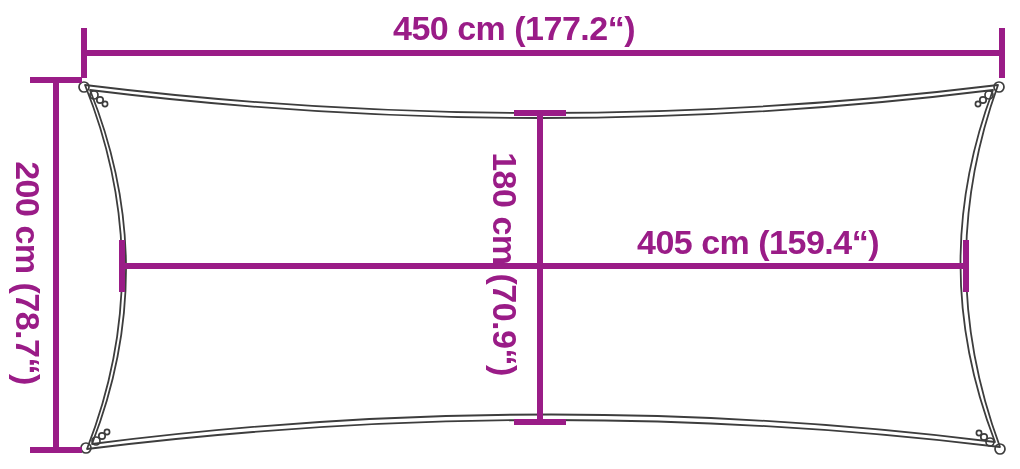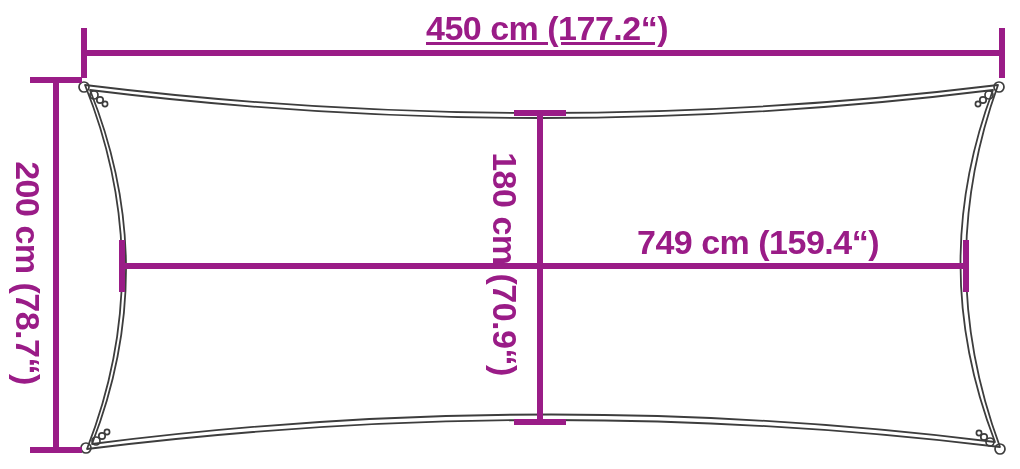--- a/index.html
+++ b/index.html
@@ -84,20 +84,20 @@
       <path class="dim" d="M514,113 H566"></path>
       <path class="dim" d="M514,422 H566"></path>
     </g>
     <g>
       <path class="dim" d="M122,266 H966"></path>
       <path class="dim" d="M122,240 V292"></path>
       <path class="dim" d="M966,240 V292"></path>
     </g>
   </svg>
 
-  <div class="lbl" style="left:547px;top:28px;text-decoration:underline;">450 cm (177.2“)</div>
+  <div class="lbl" style="left:514px;top:28px;">450 cm (177.2“)</div>
 
   <div class="lbl rot" style="left:28px;top:273px;">200 cm (78.7“)</div>
 
   <div class="lbl rot" style="left:505px;top:264px;">180 cm (70.9“)</div>
 
-  <div class="lbl" style="left:758px;top:242px;">749 cm (159.4“)</div>
+  <div class="lbl" style="left:758px;top:242px;">405 cm (159.4“)</div>
 </div>
 
 </body></html>

